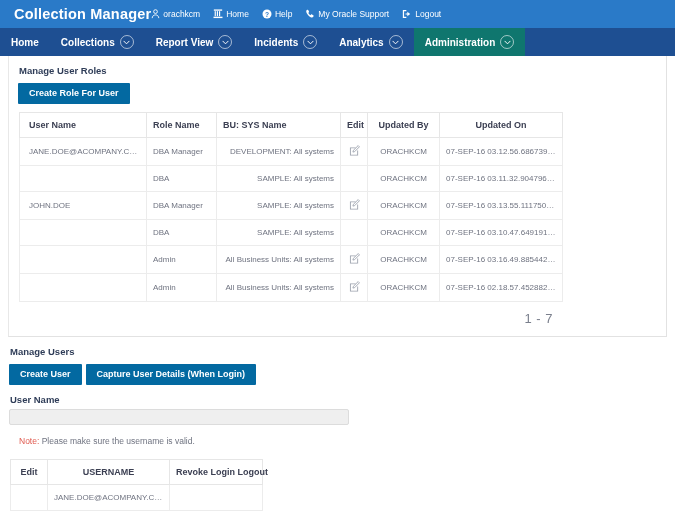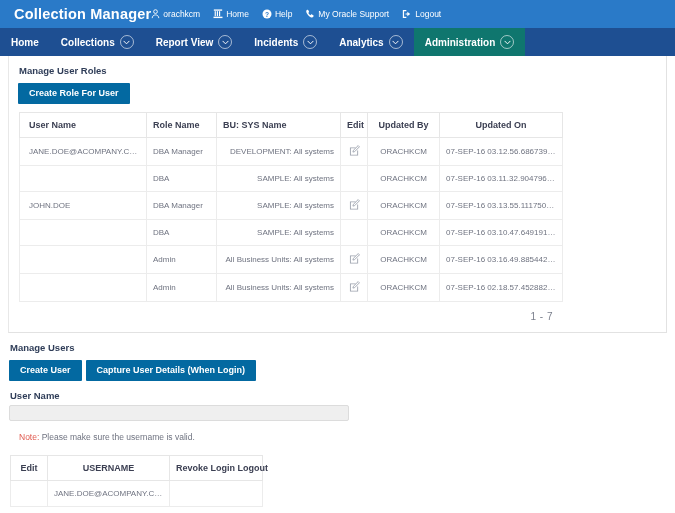--- a/index.html
+++ b/index.html
@@ -63,21 +63,21 @@
   table.grid td.c{text-align:center;}
   .roles-table{width:543px;margin-left:1px;}
   .roles-table th:nth-child(1){text-align:left;padding-left:9px;}
   .roles-table td:nth-child(1){text-align:left;padding-left:9px;}
   .roles-table th:nth-child(2),.roles-table td:nth-child(2){text-align:left;padding-left:6px;}
   .roles-table th:nth-child(3){text-align:left;}
   .roles-table td:nth-child(3){text-align:right;padding-left:6px;}
   .roles-table td:nth-child(5){text-align:center;}
   .roles-table td:nth-child(6){text-align:center;}
   .pager{
-    width:543px;margin-left:1px;text-align:right;font-size:10px;color:#7a7f8c;
+    width:543px;margin-left:1px;text-align:right;font-size:13px;color:#7a7f8c;
     padding:9px 9px 2px 0;box-sizing:border-box;letter-spacing:.5px;
   }
   
   .edit-ico{display:inline-block;vertical-align:middle;cursor:pointer;}
   
   .mu{padding:9px 0 0 9px;}
   .field-label{font-size:9.5px;font-weight:700;color:#2f3d58;margin:9px 0 4px 1px;}
   .txt{
     width:340px;height:16px;background:#efefef;border:1px solid #dcdcdc;
     border-radius:2px;box-sizing:border-box;font-family:inherit;font-size:9px;

